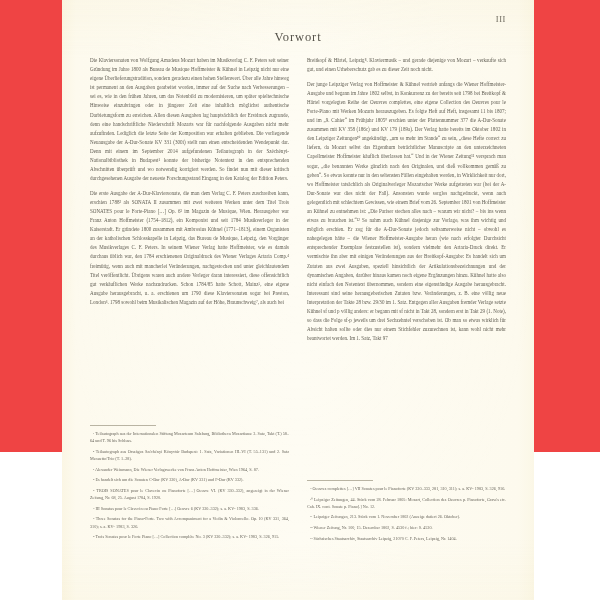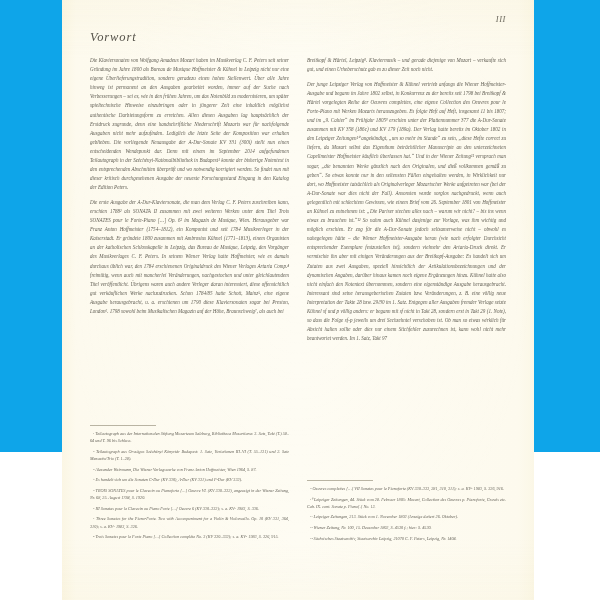--- a/index.html
+++ b/index.html
@@ -8,22 +8,21 @@
     width: 600px;
     height: 600px;
     overflow: hidden;
     background: #ffffff;
   }
 
   #viewport {
     position: relative;
     width: 600px;
     height: 452px;
-    background: #0ea5e9;
-    font-style: italic;
+    background: #ef4444;
   }
 
   
   #page {
     position: absolute;
     left: 62px;
     top: 0;
     width: 472px;
     height: 600px;
     background: #fdfaee;
@@ -68,21 +67,21 @@
     letter-spacing: .6px;
     color: #6d6a5f;
     text-align: right;
   }
 
   .page-title {
     position: absolute;
     left: 0;
     top: 30px;
     width: 416px;
-    text-align: left;
+    text-align: center;
     font-family: "Liberation Serif", serif;
     font-size: 12.5px;
     letter-spacing: .9px;
     color: #55524a;
     font-weight: normal;
   }
 
   .columns {
     position: absolute;
     left: 0;

